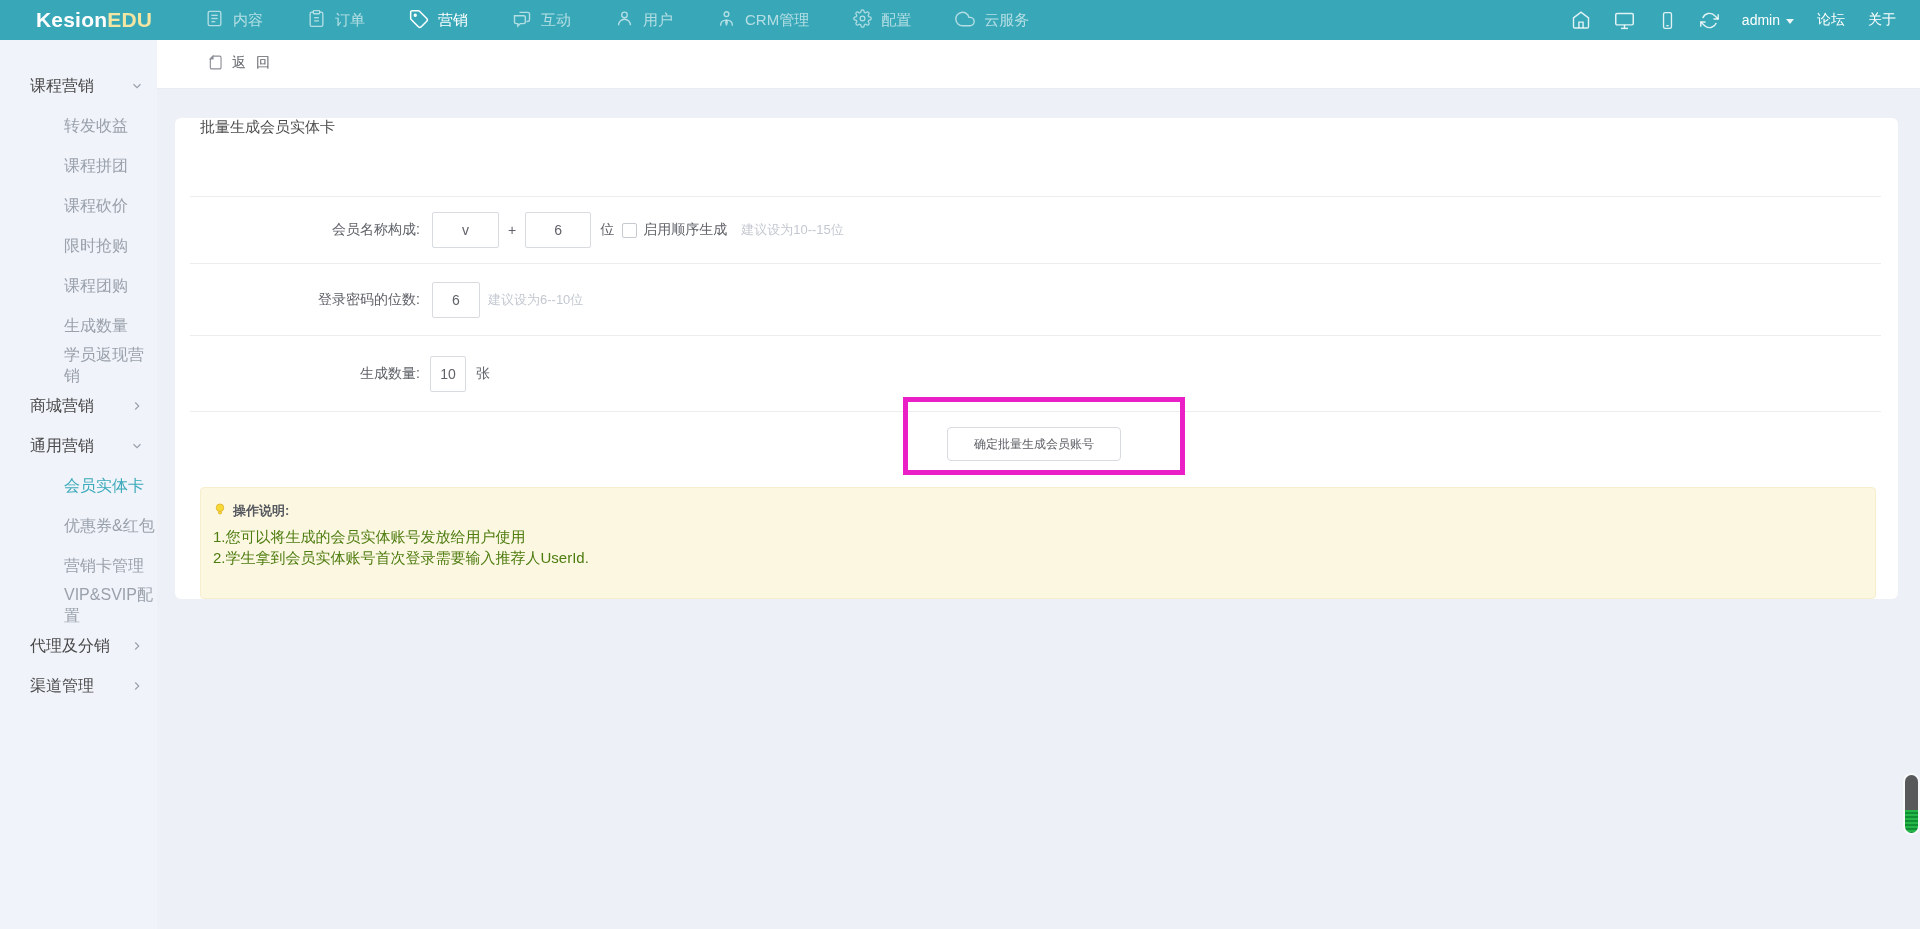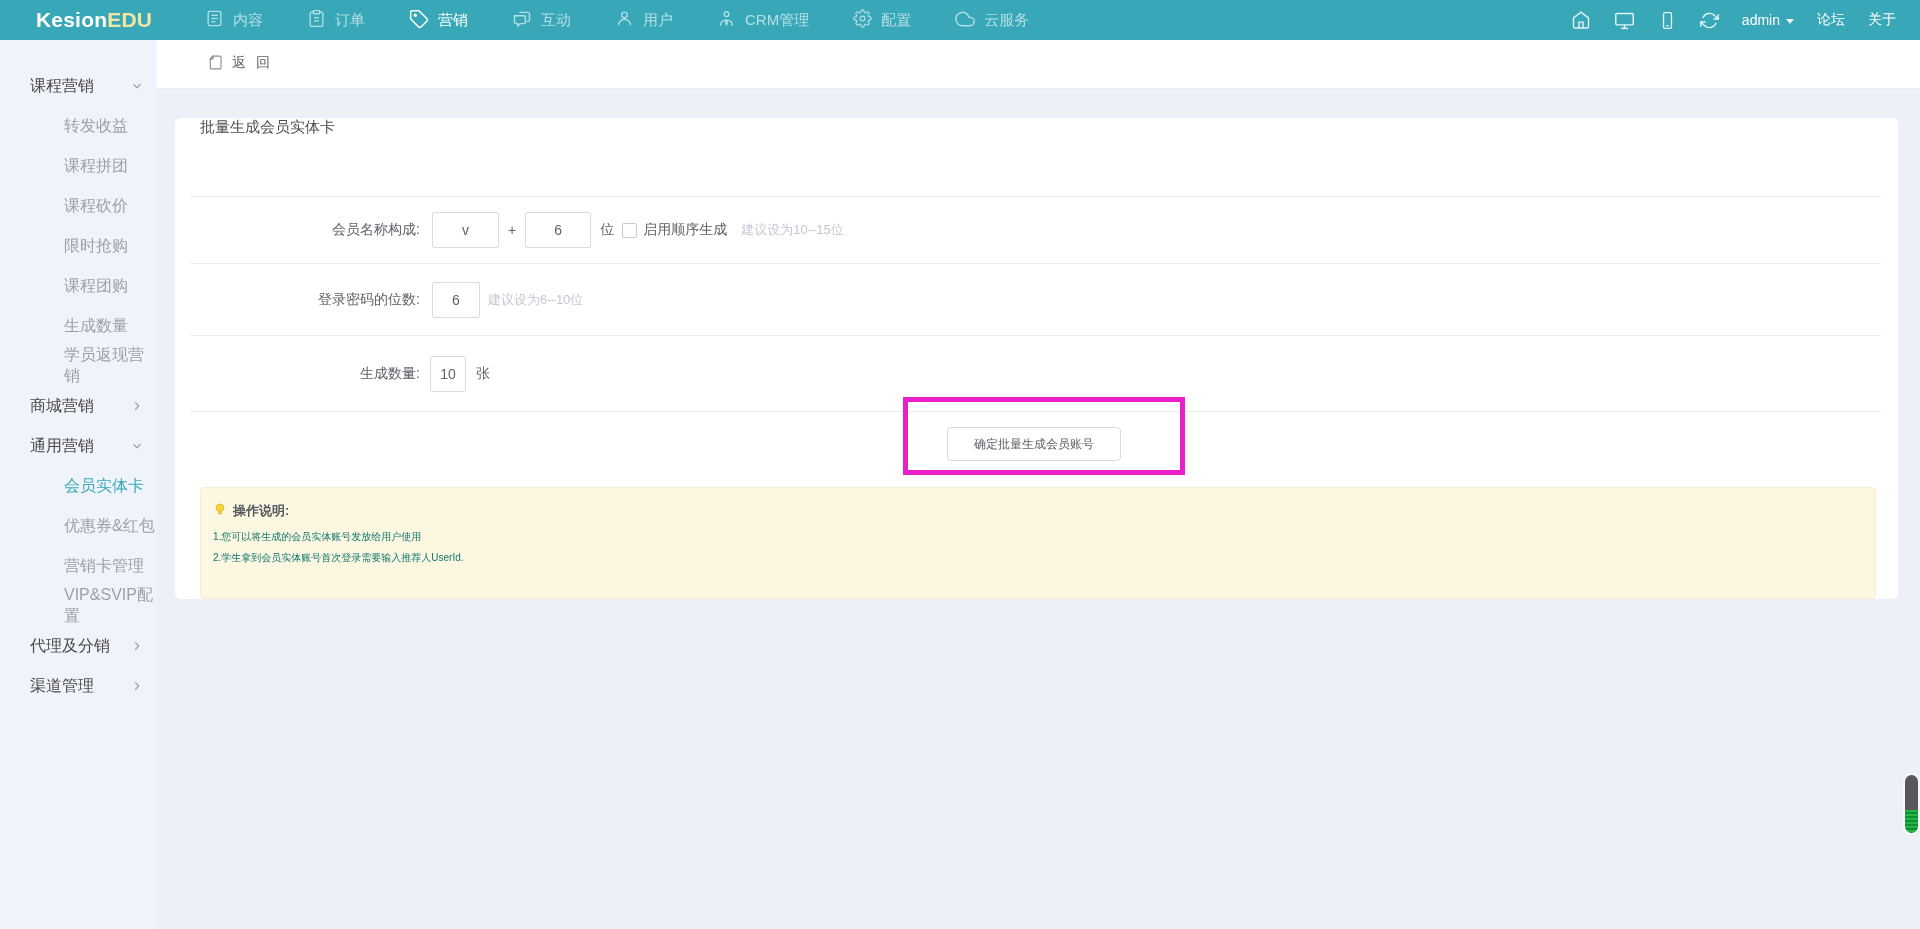--- a/index.html
+++ b/index.html
@@ -71,21 +71,21 @@
     color:#5a5d63; cursor:pointer; font-family:"Liberation Sans","DejaVu Sans",sans-serif; }
   .magenta-box { position:absolute; left:728px; top:279px; width:282px; height:78px;
     border:5px solid #EB1FC6; pointer-events:none; z-index:5; }
 
   
   .note { position:absolute; left:25px; top:369px; width:1676px; height:112px;
     background:#FCF7E1; border:1px solid #F6EECD; border-radius:4px;
     padding:14px 0 0 12px; }
   .note-title { display:flex; align-items:center; gap:6px; font-size:13px;
     font-weight:bold; color:#55585e; margin-bottom:6px; }
-  .note-line { font-size:10px; color:#0f766e; line-height:21px; }
+  .note-line { font-size:15px; color:#4d7c0f; line-height:21px; }
 
   
   .scroll-pill { position:absolute; left:1905px; top:775px; width:13px; height:58px;
     border-radius:7px; overflow:hidden; box-shadow:0 0 0 2px rgba(255,255,255,.6); }
   .scroll-pill .top { height:35px; background:#58595B; }
   .scroll-pill .bottom { height:23px;
     background:repeating-linear-gradient(180deg,#25B648 0 2px,#0E8F33 2px 4px); }
 </style>
 </head>
 <body>

